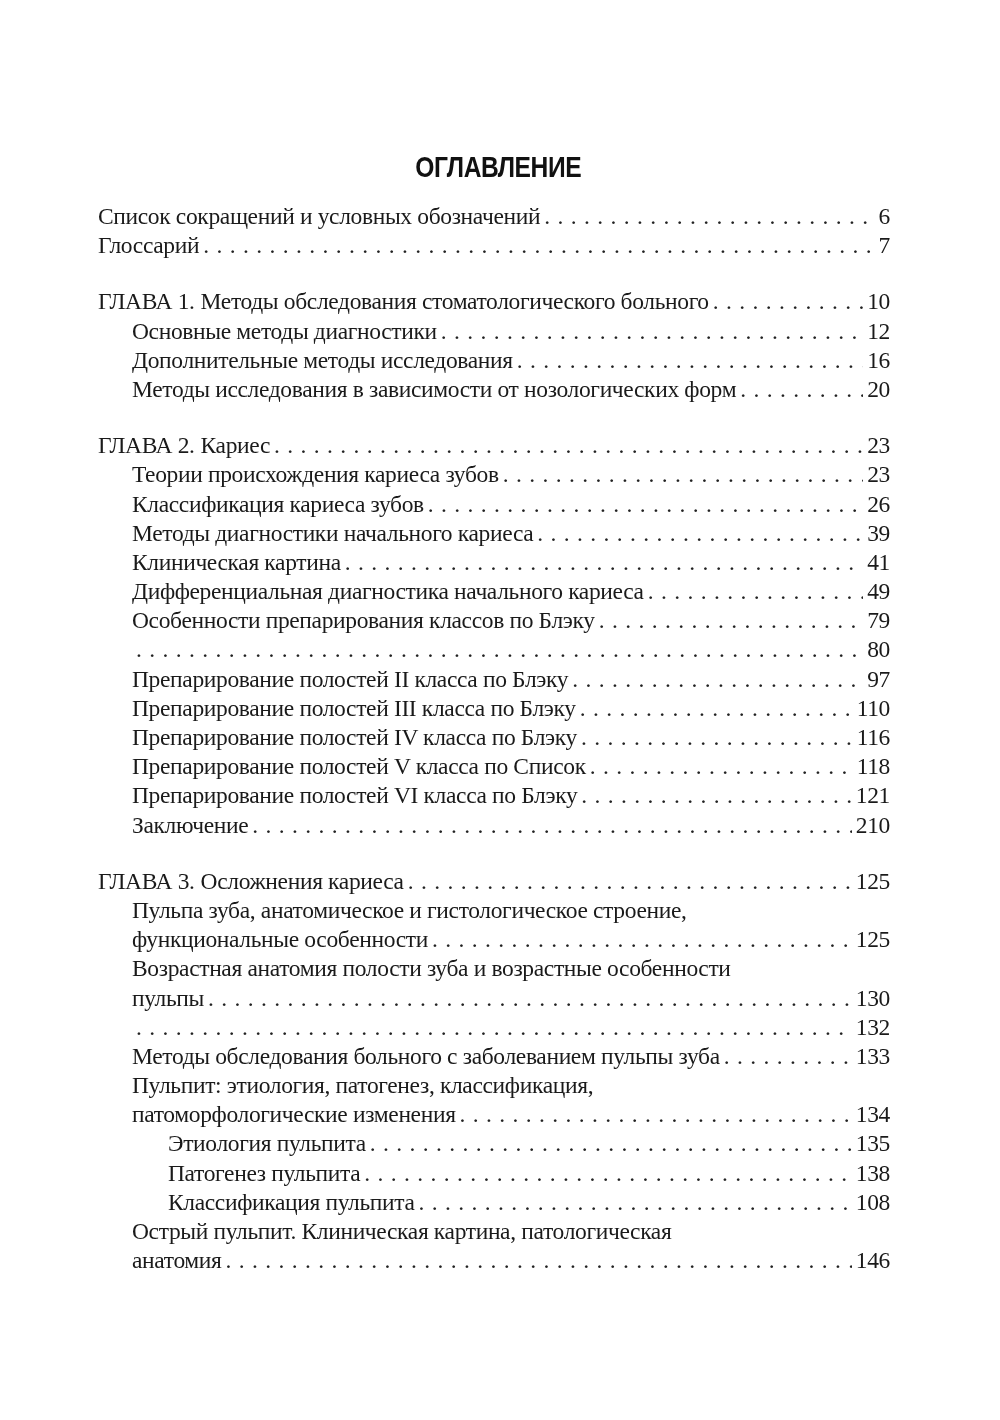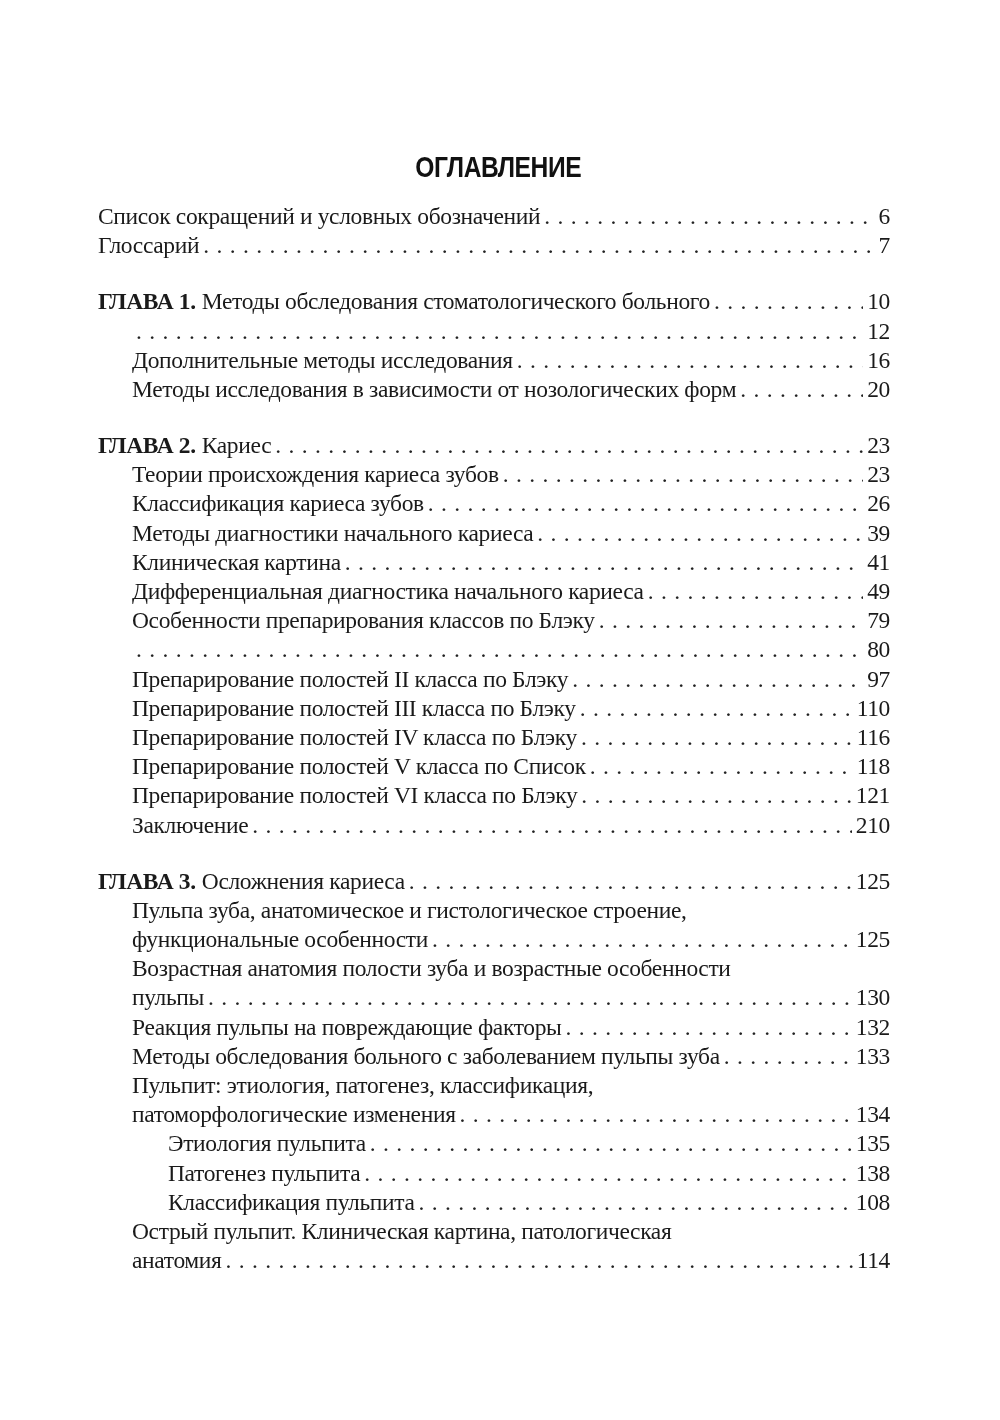--- a/index.html
+++ b/index.html
@@ -30,33 +30,33 @@
       color: #111;
     }
     .toc {
       position: absolute;
       left: 98px;
       top: 202px;
       width: 792px;
     }
     .row {
       display: flex;
-      align-items: flex-end;
+      align-items: center;
       height: 29.2px;
       font-size: 23.5px;
       line-height: 29.2px;
       white-space: nowrap;
       letter-spacing: -0.35px;
     }
     .row.gap { margin-top: 27px; }
     .row.l1 { padding-left: 34px; }
     .row.l2 { padding-left: 70px; }
     .row .label { flex: 0 0 auto; }
     .row .chap {
-      font-weight: bold;
+      font-weight: normal;
       margin-right: 6px;
     }
     .row .leader {
       flex: 1 1 auto;
       overflow: hidden;
       margin: 0 4px;
       letter-spacing: 4.2px;
       color: #222;
     }
     .row .leader::before {
@@ -85,20 +85,21 @@
   </div>
 
   <div class="row gap">
     <span class="label">
       <span class="chap">ГЛАВА 1.</span><span>Методы обследования стоматологического больного</span>
     </span>
     <span class="leader"></span>
     <span class="page">10</span>
   </div>
   <div class="row l1">
+    <span class="label">Основные методы диагностики</span>
     <span class="leader"></span>
     <span class="page">12</span>
   </div>
   <div class="row l1">
     <span class="label">Дополнительные методы исследования</span>
     <span class="leader"></span>
     <span class="page">16</span>
   </div>
   <div class="row l1">
     <span class="label">Методы исследования в зависимости от нозологических форм</span>
@@ -198,21 +199,20 @@
   <div class="row l1">
     <span class="label">Возрастная анатомия полости зуба и возрастные особенности</span>
   </div>
   <div class="row l1">
     <span class="label">пульпы</span>
     <span class="leader"></span>
     <span class="page">130</span>
   </div>
 
   <div class="row l1">
-    <span class="label">Реакция пульпы на повреждающие факторы</span>
     <span class="leader"></span>
     <span class="page">132</span>
   </div>
   <div class="row l1">
     <span class="label">Методы обследования больного с заболеванием пульпы зуба</span>
     <span class="leader"></span>
     <span class="page">133</span>
   </div>
 
   <div class="row l1">
@@ -239,16 +239,16 @@
     <span class="leader"></span>
     <span class="page">108</span>
   </div>
 
   <div class="row l1">
     <span class="label">Острый пульпит. Клиническая картина, патологическая</span>
   </div>
   <div class="row l1">
     <span class="label">анатомия</span>
     <span class="leader"></span>
-    <span class="page">114</span>
+    <span class="page">146</span>
   </div>
 
 </div>
 
 </body></html>

